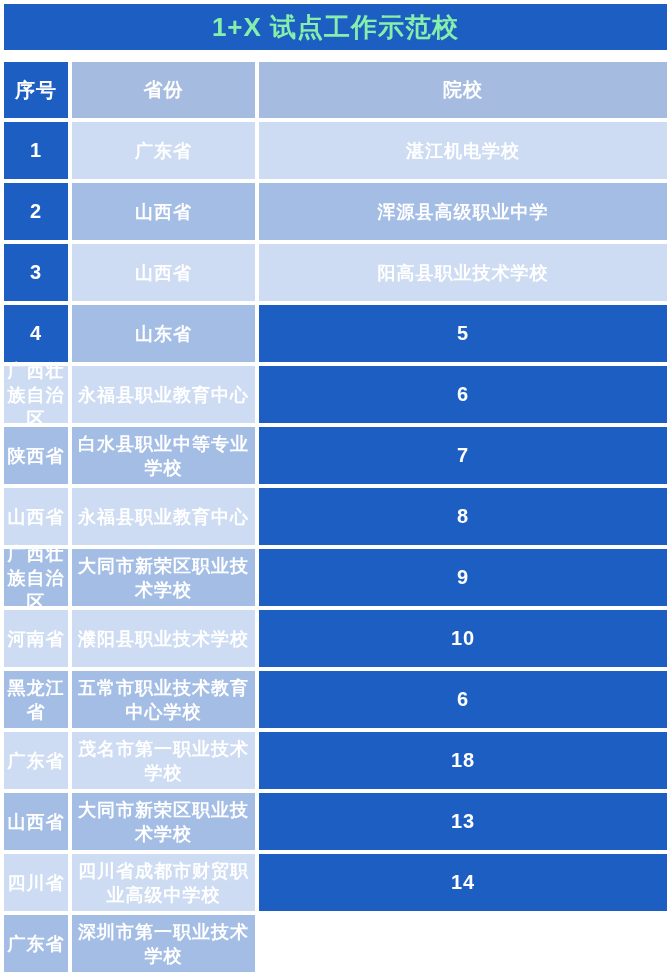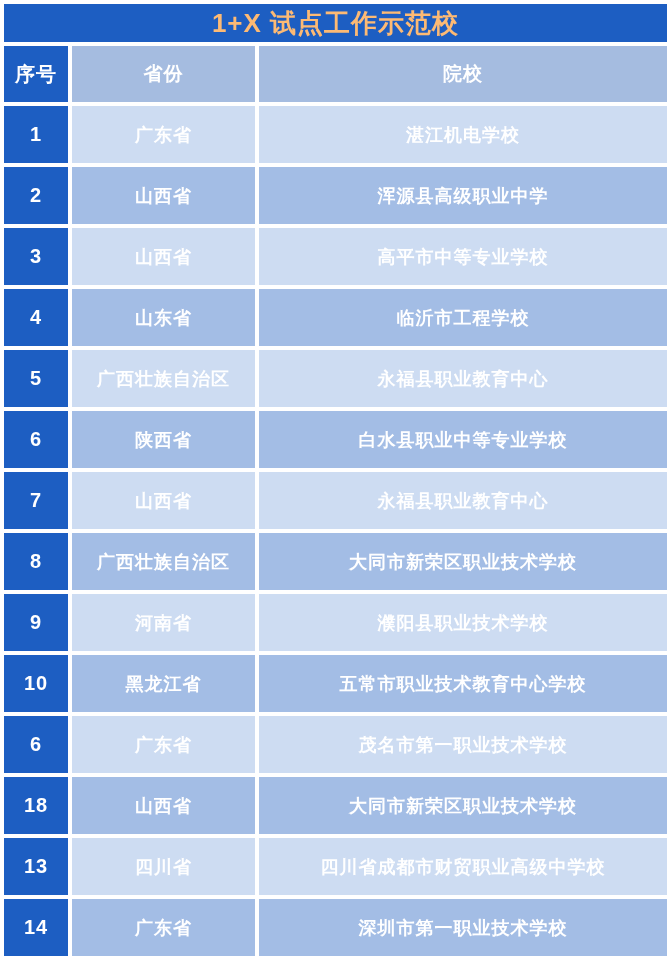--- a/index.html
+++ b/index.html
@@ -10,30 +10,30 @@
   }
   .page {
     width: 671px;
     height: 974px;
     background: #ffffff;
     box-sizing: border-box;
     padding: 4px 4px 0 4px;
     overflow: hidden;
   }
   .title-bar {
-    height: 38px;
+    height: 46px;
     background: #1d5ec2;
-    color: #fdba74;
+    color: #86efac;
     display: flex;
     align-items: center;
     justify-content: center;
     font-size: 26px;
     font-weight: 700;
     letter-spacing: 1px;
-    margin-bottom: 4px;
+    margin-bottom: 12px;
   }
   .table {
     display: grid;
     grid-template-columns: 64px 183px 1fr;
     gap: 4px;
     background: #ffffff;
   }
   .cell {
     display: flex;
     align-items: center;
@@ -66,25 +66,24 @@
   <div class="cell row-cell idx">1</div>
   <div class="cell row-cell bg-light">广东省</div>
   <div class="cell row-cell bg-light">湛江机电学校</div>
 
   <div class="cell row-cell idx">2</div>
   <div class="cell row-cell bg-medium">山西省</div>
   <div class="cell row-cell bg-medium">浑源县高级职业中学</div>
 
   <div class="cell row-cell idx">3</div>
   <div class="cell row-cell bg-light">山西省</div>
-  <div class="cell row-cell bg-light">高平市中等专业学校</div>
+  <div class="cell row-cell bg-light">阳高县职业技术学校</div>
 
   <div class="cell row-cell idx">4</div>
   <div class="cell row-cell bg-medium">山东省</div>
-  <div class="cell row-cell bg-medium">临沂市工程学校</div>
 
   <div class="cell row-cell idx">5</div>
   <div class="cell row-cell bg-light">广西壮族自治区</div>
   <div class="cell row-cell bg-light">永福县职业教育中心</div>
 
   <div class="cell row-cell idx">6</div>
   <div class="cell row-cell bg-medium">陕西省</div>
   <div class="cell row-cell bg-medium">白水县职业中等专业学校</div>
 
   <div class="cell row-cell idx">7</div>

